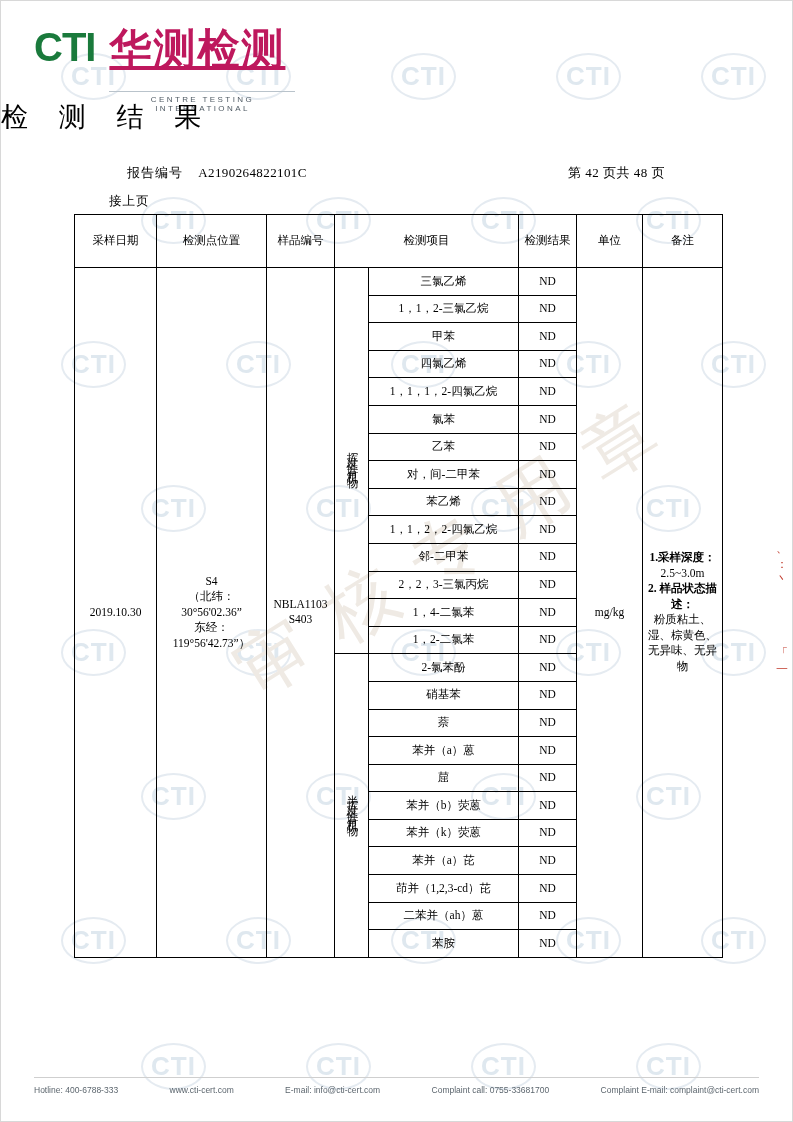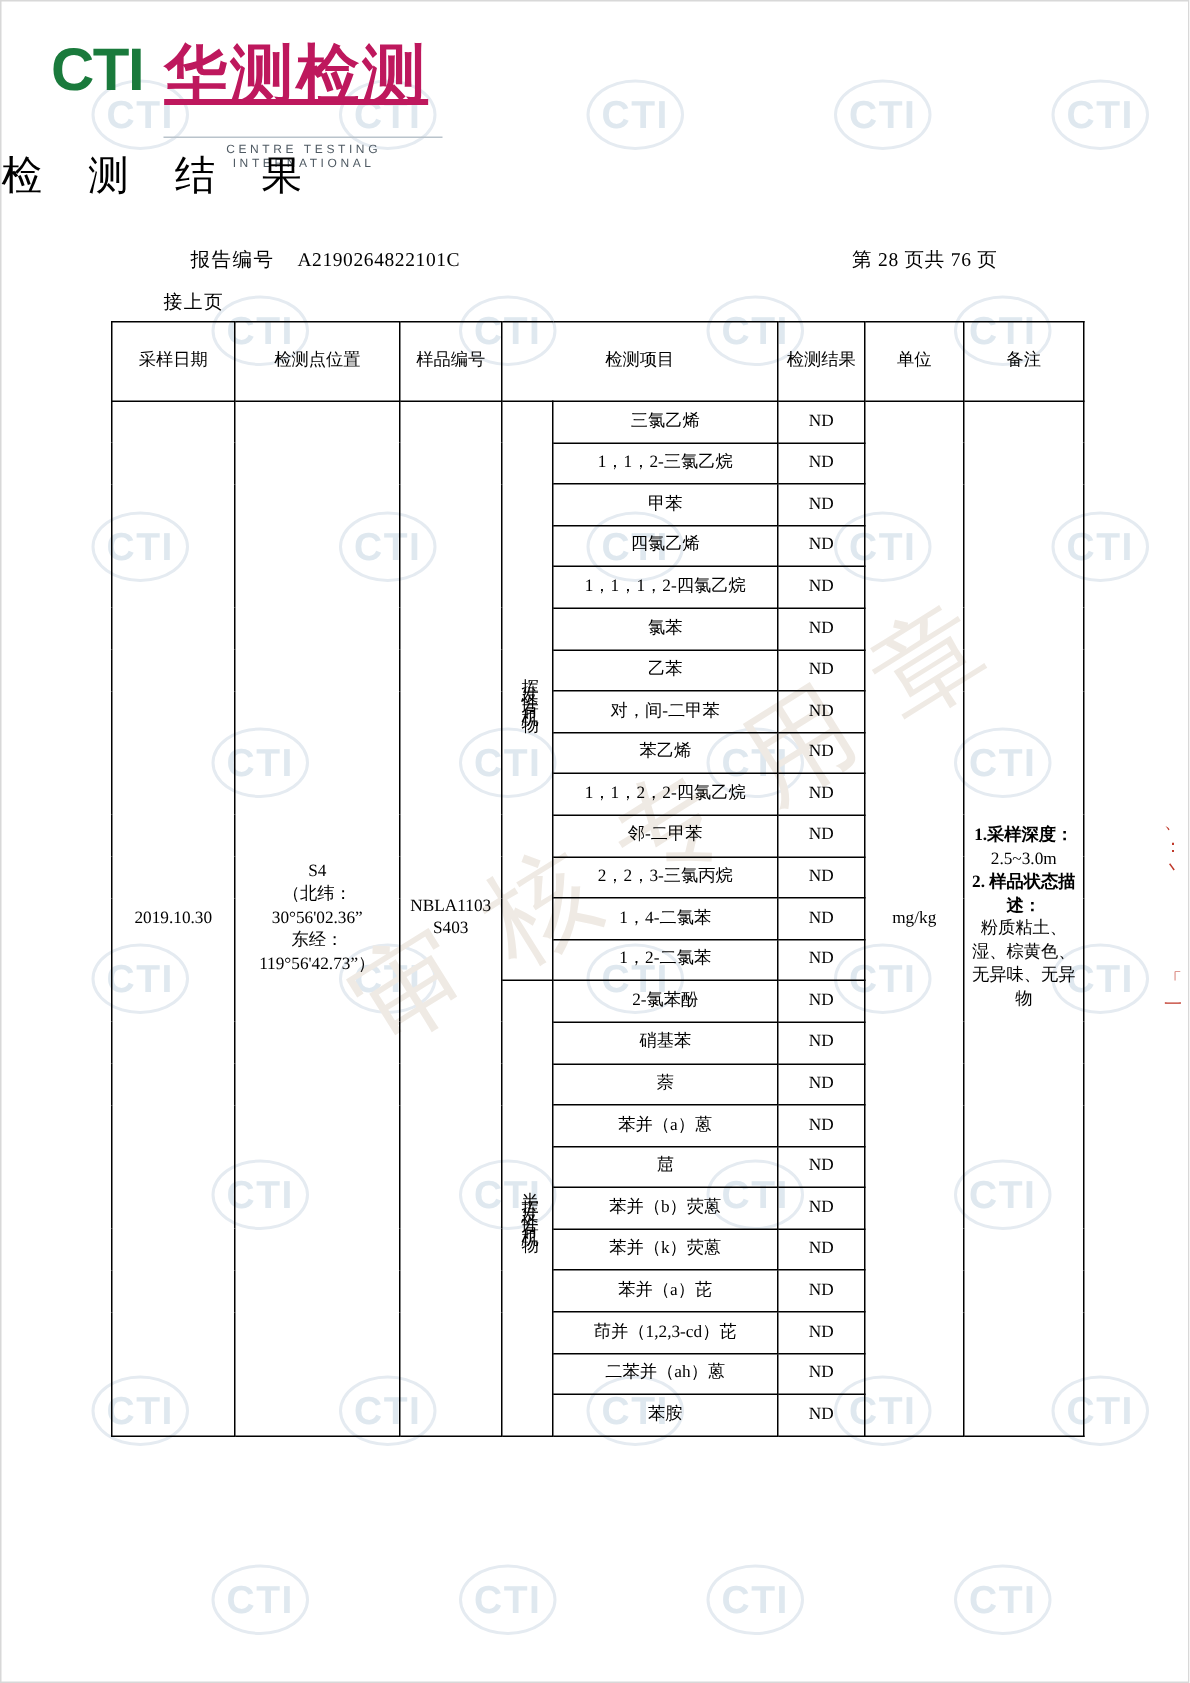--- a/index.html
+++ b/index.html
@@ -295,21 +295,21 @@
     </div>
   </div>
 
   <div class="doc-title">检 测 结 果</div>
 
   <div class="meta-row">
     <div class="meta-left">
       <span class="label">报告编号</span>
       <span class="value">A2190264822101C</span>
     </div>
-    <div class="meta-right">第 28 页共 76 页</div>
+    <div class="meta-right">第 42 页共 48 页</div>
   </div>
 
   <div class="cont-note">接上页</div>
 
   <table class="result">
     <colgroup>
       <col class="c-date">
         <col class="c-loc">
         <col class="c-sid">
         <col class="c-grp">
@@ -448,14 +448,21 @@
       <tr>
           <td>苯胺</td>
           <td>ND</td>
         </tr>
     </tbody>
   </table>
 
   <div class="stray" style="top:540px;">、<br>：<br>丶</div>
   <div class="stray" style="top:645px;">「<br>一</div>
 
+  <div class="footer">
+    <span>Hotline: 400-6788-333</span>
+    <span>www.cti-cert.com</span>
+    <span>E-mail: info@cti-cert.com</span>
+    <span>Complaint call: 0755-33681700</span>
+    <span>Complaint E-mail: complaint@cti-cert.com</span>
+  </div>
 
 </div>
 
 </body></html>

